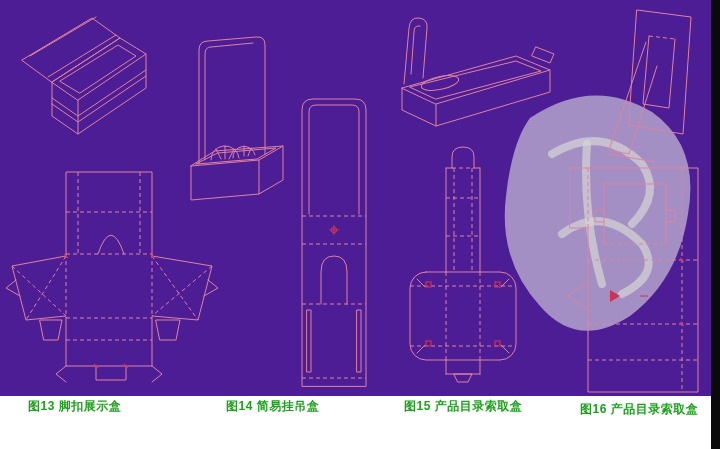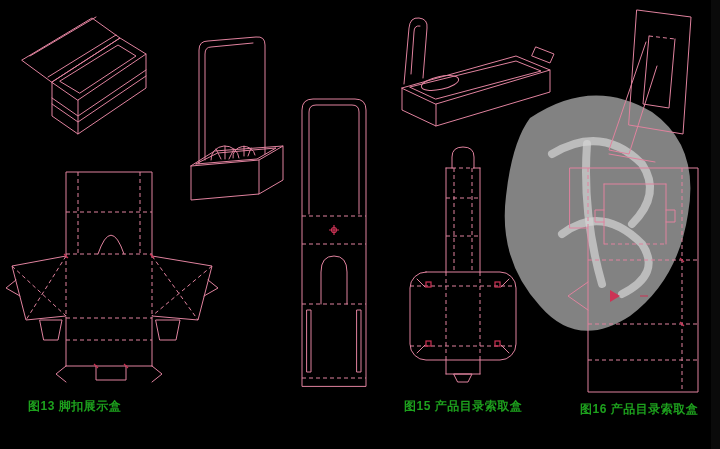--- a/index.html
+++ b/index.html
@@ -3,21 +3,21 @@
 <meta charset="utf-8">
 <style>
   * { margin:0; padding:0; box-sizing:border-box; }
   html,body { width:720px; height:449px; }
   body {
     position:relative;
     background:#ffffff;
     font-family:"Liberation Sans", sans-serif;
     overflow:hidden;
   }
-  .page { position:absolute; inset:0; width:720px; height:449px; background:#000000;text-decoration:underline; }
+  .page { position:absolute; inset:0; width:720px; height:396px; background:#4c1d95;text-decoration:underline; }
   .abs { position:absolute; z-index:2; }
   .wm  { position:absolute; z-index:1; }
   svg { display:block; overflow:visible; }
   .ln   { fill:none; stroke:#e0829e; stroke-width:1; stroke-linejoin:round; stroke-linecap:round; }
   .dash { fill:none; stroke:#e0829e; stroke-width:1; stroke-dasharray:4 3; stroke-linejoin:round; }
   .acc  { fill:none; stroke:#cc3355; stroke-width:1.2; }
   .accf { fill:#cc3355; stroke:none; }
   .wm-blob   { fill:#ececec; opacity:.55; }
   .wm-stroke { fill:none; stroke:#d4d4d4; stroke-width:8; stroke-linecap:round; opacity:.7; }
   .caption {
@@ -194,18 +194,19 @@
       </g>
       <path class="ln" d="M36,120 L16,134 L36,148"></path>
       <g>
         <path class="accf" d="M58,128 L68,134 L58,140 Z"></path>
         <path class="acc" d="M128,96 l4,4 M128,160 l4,4 M88,134 h8"></path>
       </g>
     </svg>
   </div>
 
   <div class="caption" style="left:28px;  top:398px;">图13 脚扣展示盒</div>
+  <div class="caption" style="left:226px; top:398px;">图14 简易挂吊盒</div>
   <div class="caption" style="left:404px; top:398px;">图15 产品目录索取盒</div>
   <div class="caption" style="left:580px; top:401px;">图16 产品目录索取盒</div>
 
   <div class="scanbar"></div>
 
 </div>
 
 </body></html>

